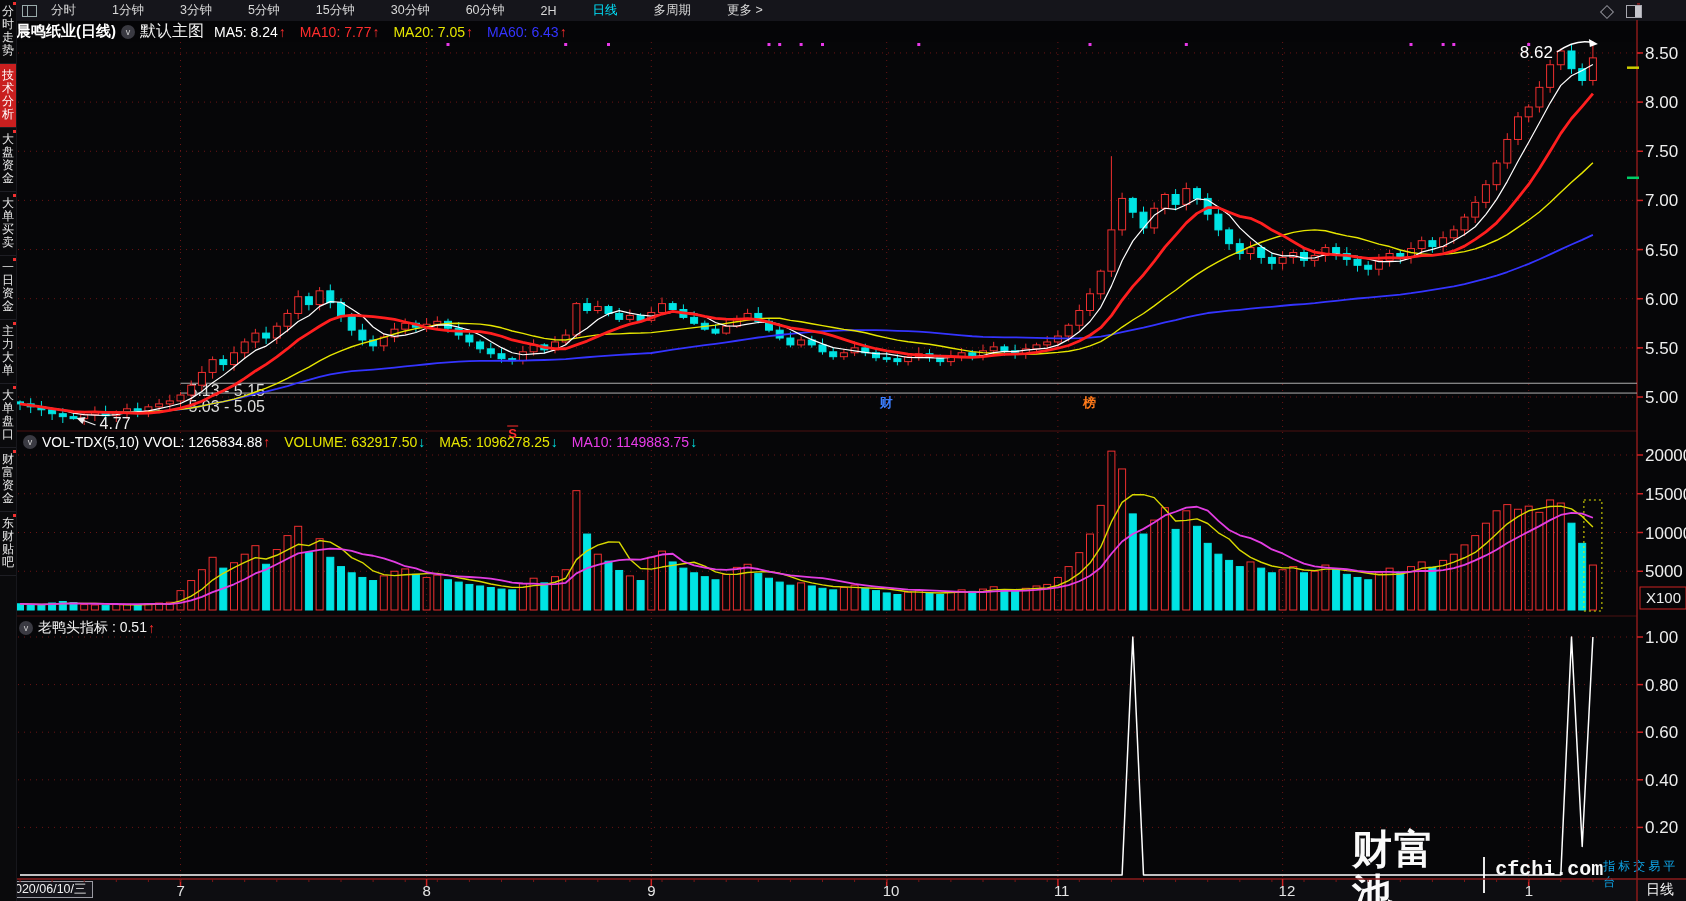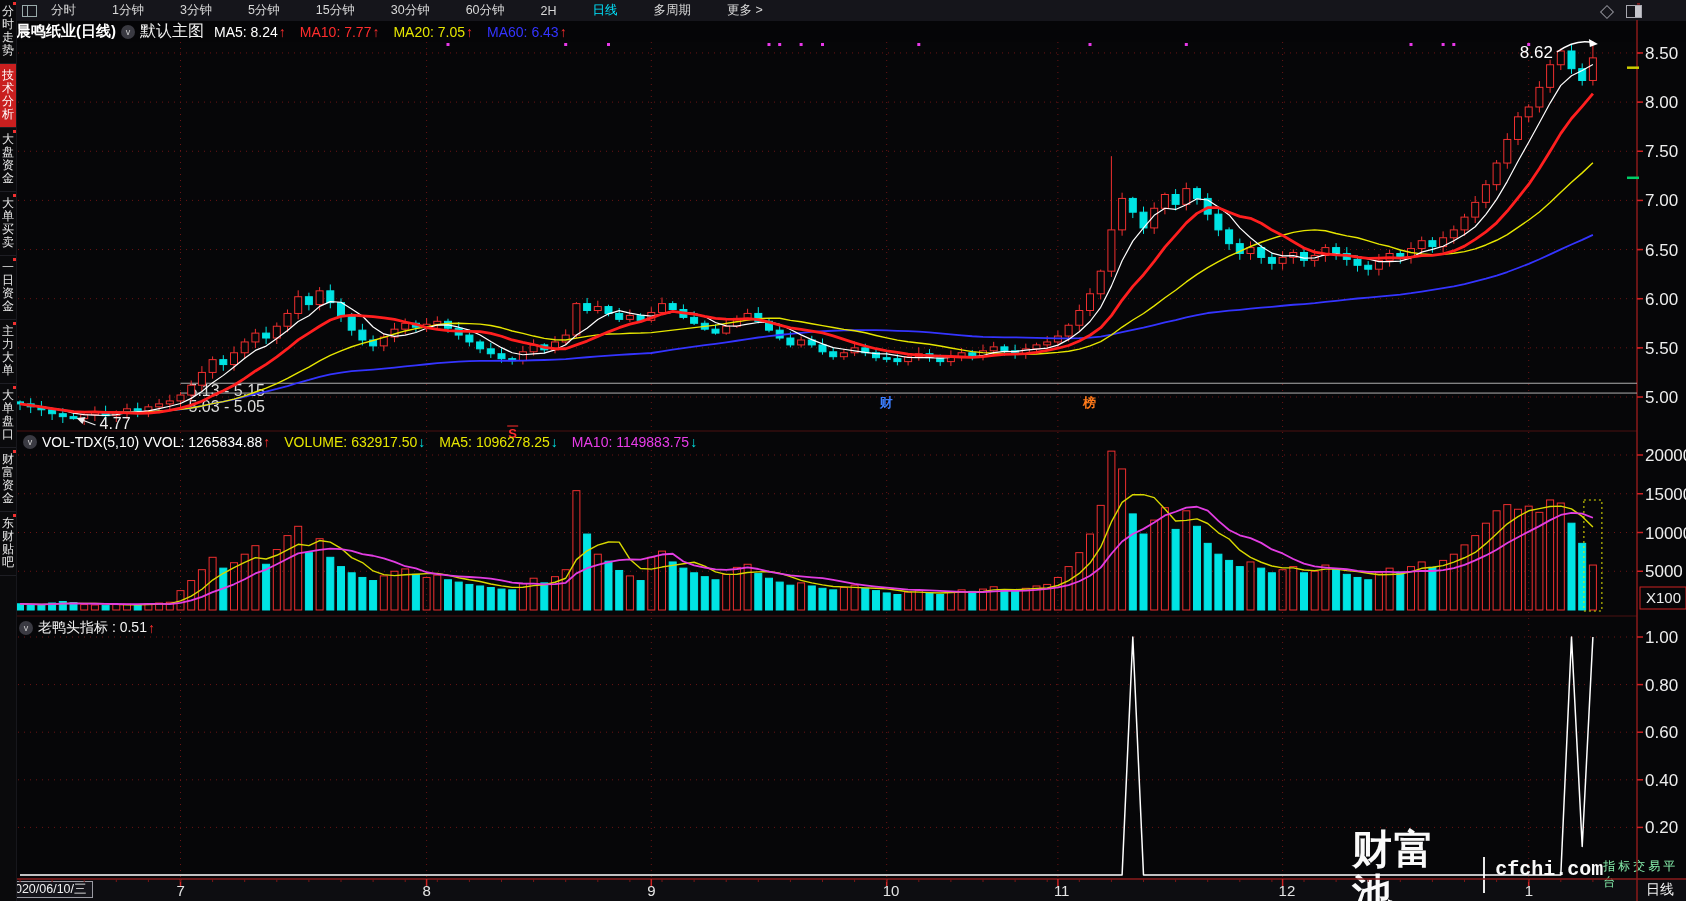--- a/index.html
+++ b/index.html
@@ -42,21 +42,21 @@
   .vh-item{margin-right:14px;white-space:nowrap;}
   #ind-header{position:absolute;left:14px;top:619px;display:flex;align-items:center;font-size:14px;color:#f2f2f2;z-index:4;}
   #ind-header .leg-arrow{color:#ff2d2d;}
 
   
   #watermark{position:absolute;left:1352px;top:831px;display:flex;align-items:center;gap:10px;z-index:2;font-family:Liberation Mono, monospace;}
   #wm-brand{font-size:40px;font-weight:800;color:#fafafa;letter-spacing:2px;line-height:44px;}
   #wm-div{width:2px;height:36px;background:#e8e8e8;}
   #wm-col{display:flex;flex-direction:row;justify-content:center;}
   #wm-domain{font-size:20px;font-weight:700;color:#fafafa;line-height:22px;}
-  #wm-tag{font-size:12px;color:#86efac;letter-spacing:3px;line-height:16px;}
+  #wm-tag{font-size:12px;color:#0ea5e9;letter-spacing:3px;line-height:16px;}
 
   
   #timeaxis{position:absolute;left:0;top:878px;width:1686px;height:23px;background:#0d0d11;z-index:1;}
   #datebox{position:absolute;left:2px;top:3px;height:15px;line-height:15px;padding:0 5px;
     border:1px solid #9a9aa2;background:#15151b;color:#f0f0f0;font-size:12.5px;}
   #period{position:absolute;left:1646px;top:3px;font-size:14px;color:#f0f0f0;}
 
   #chart{position:absolute;left:0;top:0;z-index:3;pointer-events:none;}
 </style>
 </head>

